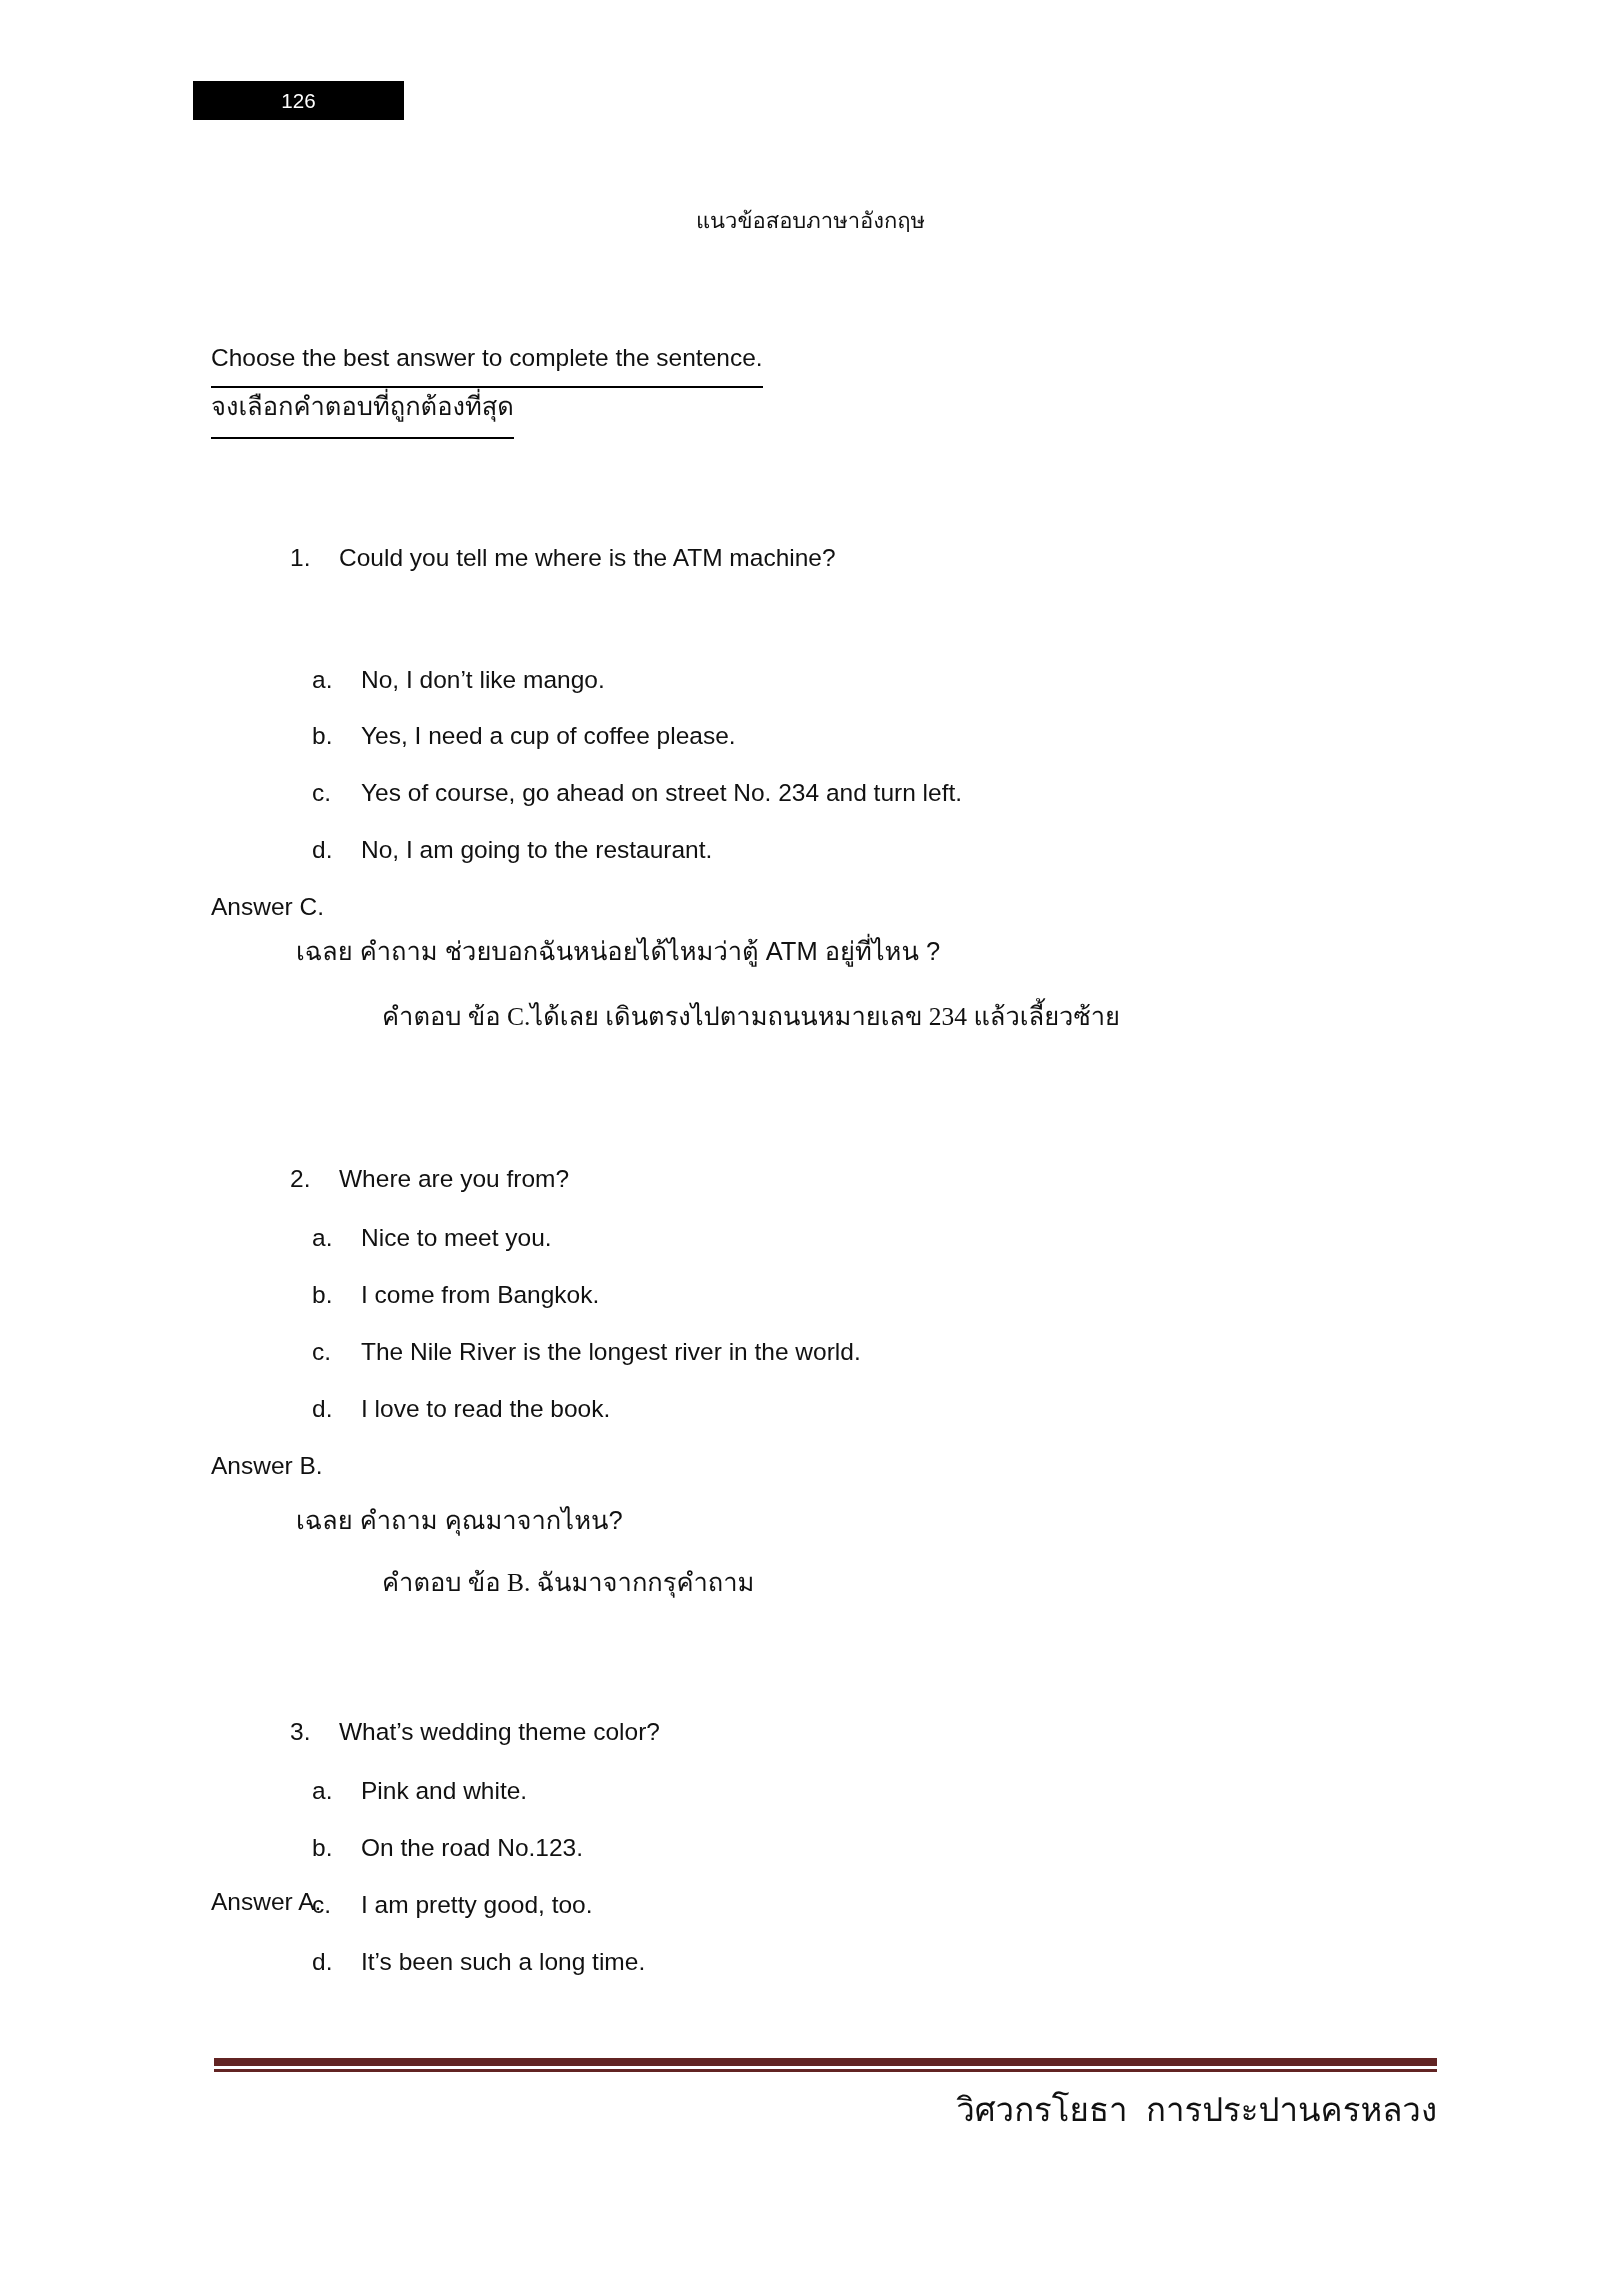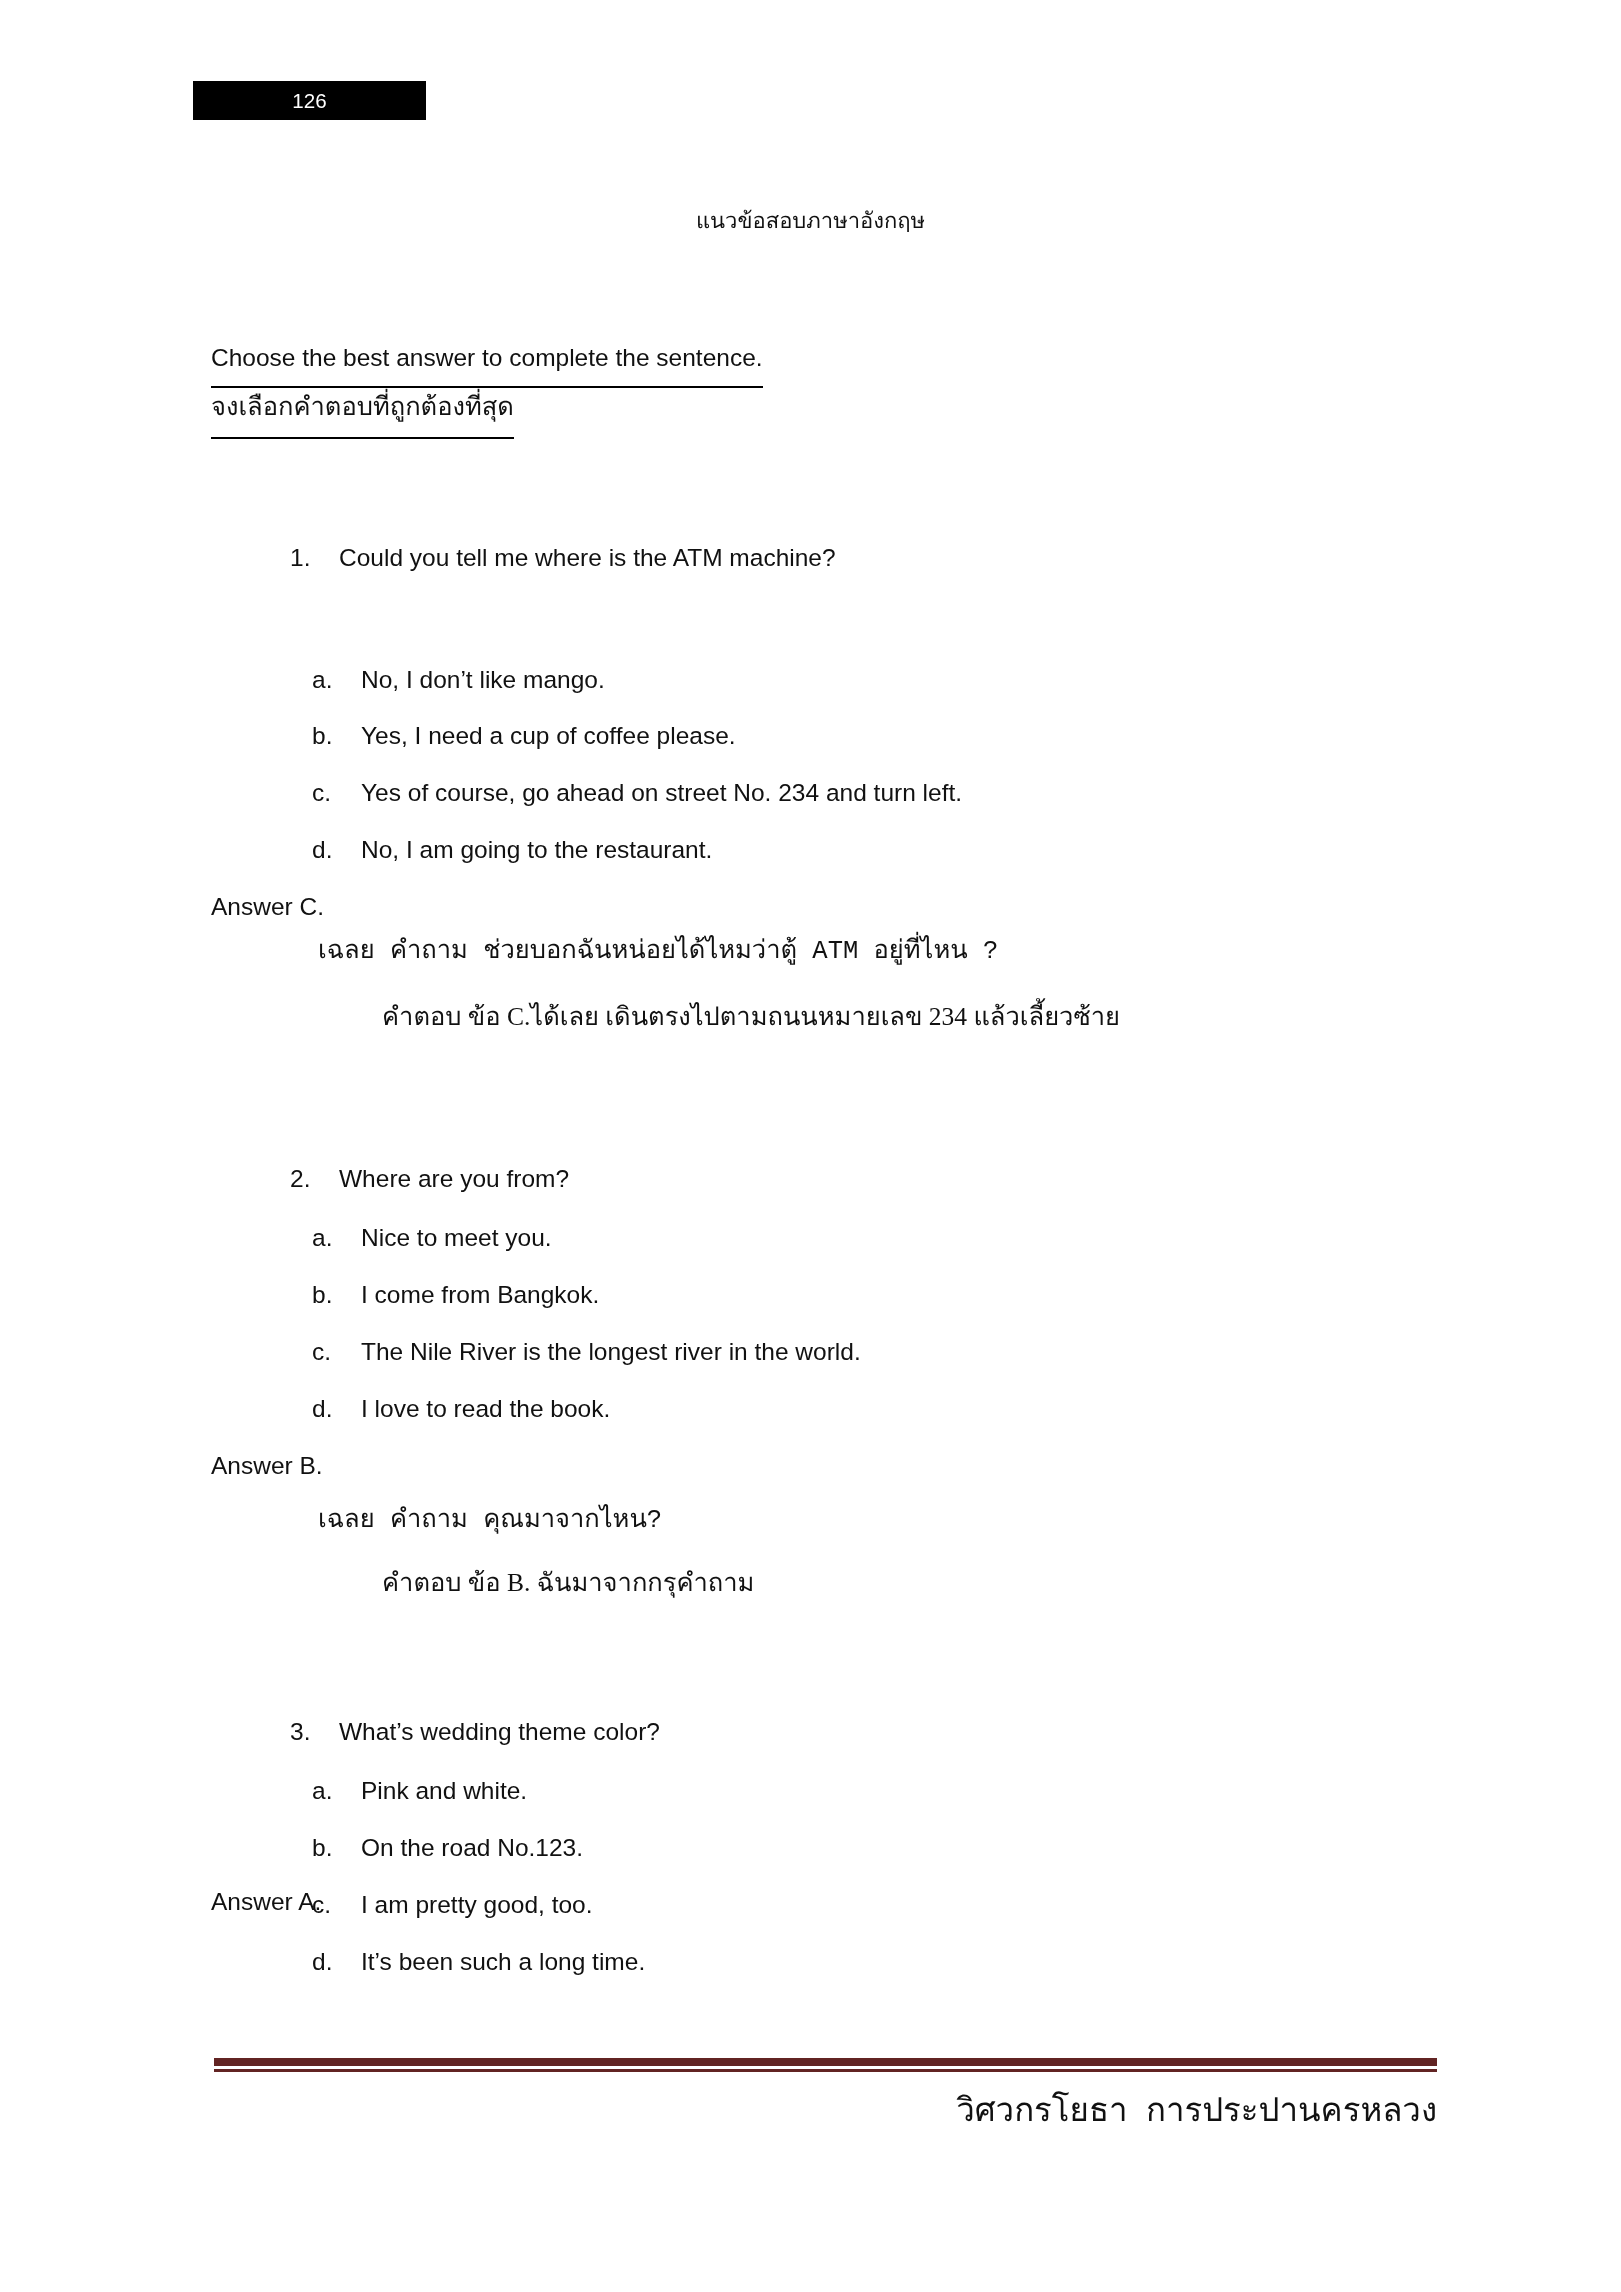--- a/index.html
+++ b/index.html
@@ -6,21 +6,21 @@
   html, body { background: #ffffff; }
   body {
     width: 1621px; height: 2293px;
     position: relative;
     font-family: "Liberation Sans", "DejaVu Sans", sans-serif;
     color: #111111;
   }
   .abs { position: absolute; }
 
   .pagebox {
-    left: 193px; top: 81px; width: 233px; height: 39px;
+    left: 193px; top: 81px; width: 211px; height: 39px;
     background: #000000; color: #ffffff;
     text-align: center; line-height: 39px; font-size: 20.6px;
   }
 
   .doc-title {
     left: 0; top: 201px; width: 100%;
     text-align: center; font-weight: normal; font-size: 22px;
     line-height: 39px;
   }
 
@@ -28,21 +28,21 @@
   .thai-line { font-size: 25.5px; line-height: 37px; white-space: nowrap; }
 
   .instr { left: 211px; }
   .underlined { border-bottom: 2px solid #000; padding-bottom: 12px; display: inline-block; }
 
   .q { left: 290px; }
   .q .num { display: inline-block; width: 49px; }
   .opt { left: 312px; }
   .opt .letter { display: inline-block; width: 49px; }
   .answer { left: 211px; }
-  .exp-q { left: 318px; font-family: Liberation Mono, monospace; }
+  .exp-q { left: 296px; }
   .exp-a { left: 382px; font-family: Liberation Serif, serif; }
 
   .rule-wrap { left: 214px; top: 2058px; width: 1223px; }
   .rule-thick { height: 7.8px; background: #622423; }
   .rule-thin { height: 2.9px; background: #622423; margin-top: 2.9px; }
 
   .footer-credit {
     right: 184px; top: 2090px;
     font-size: 33px; line-height: 39px;
     white-space: pre; text-align: right;

